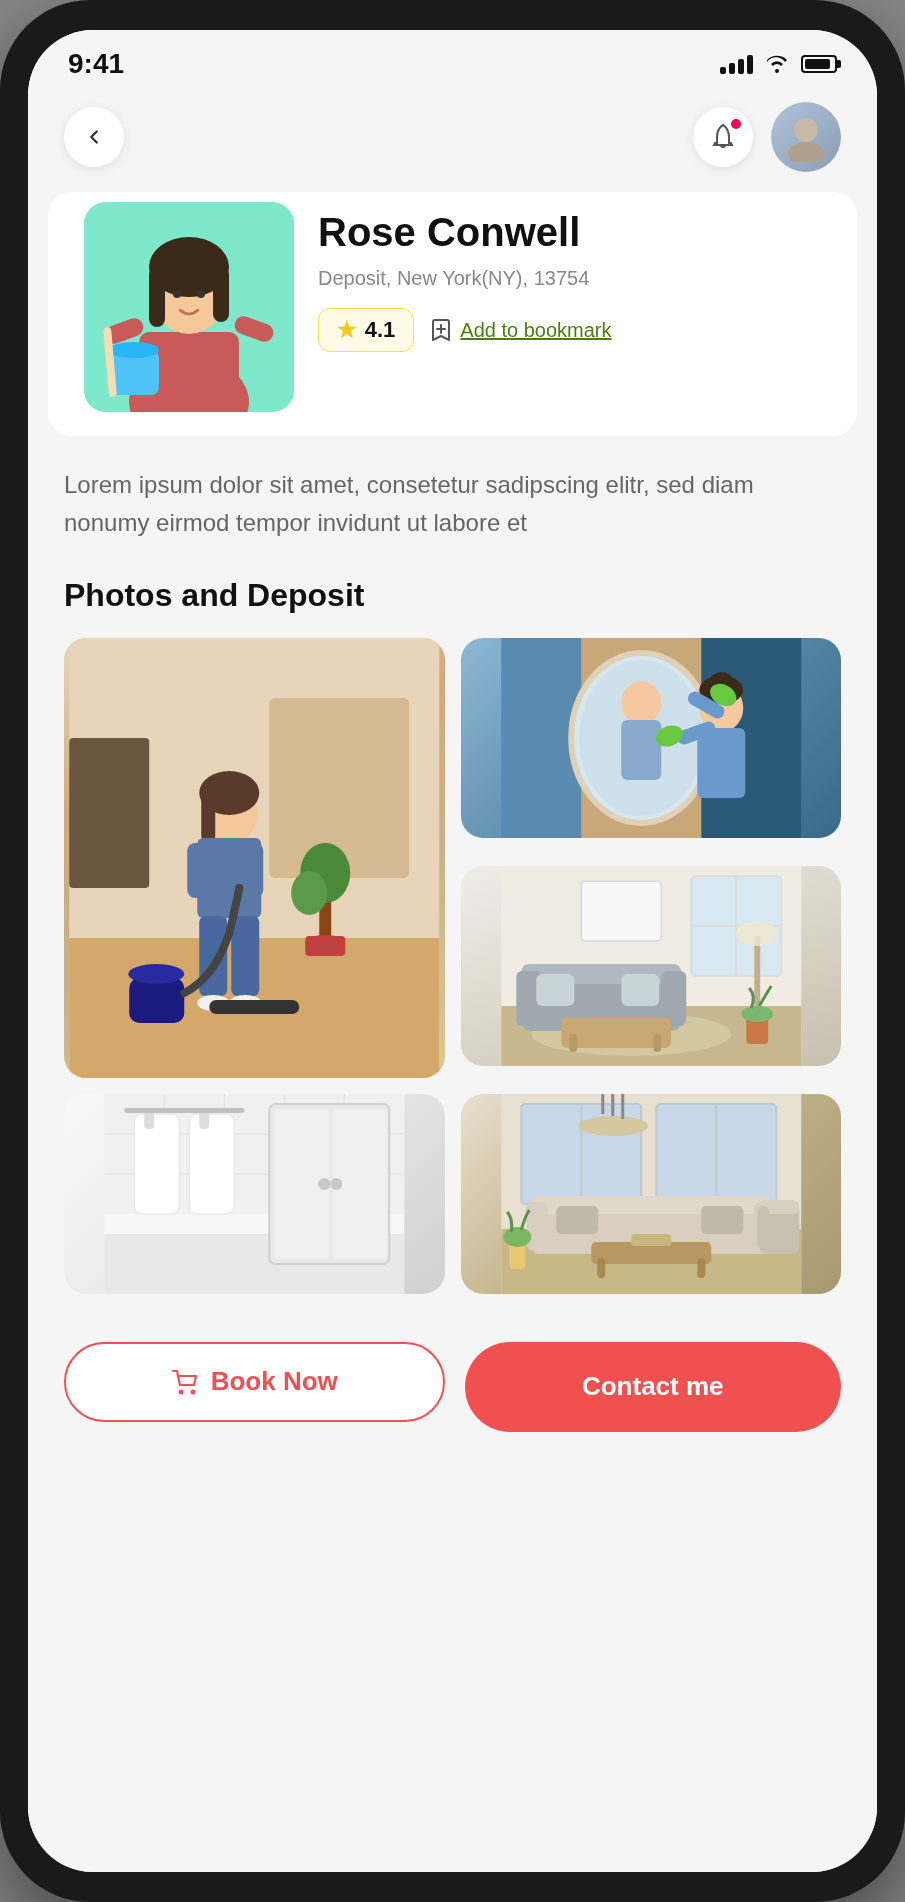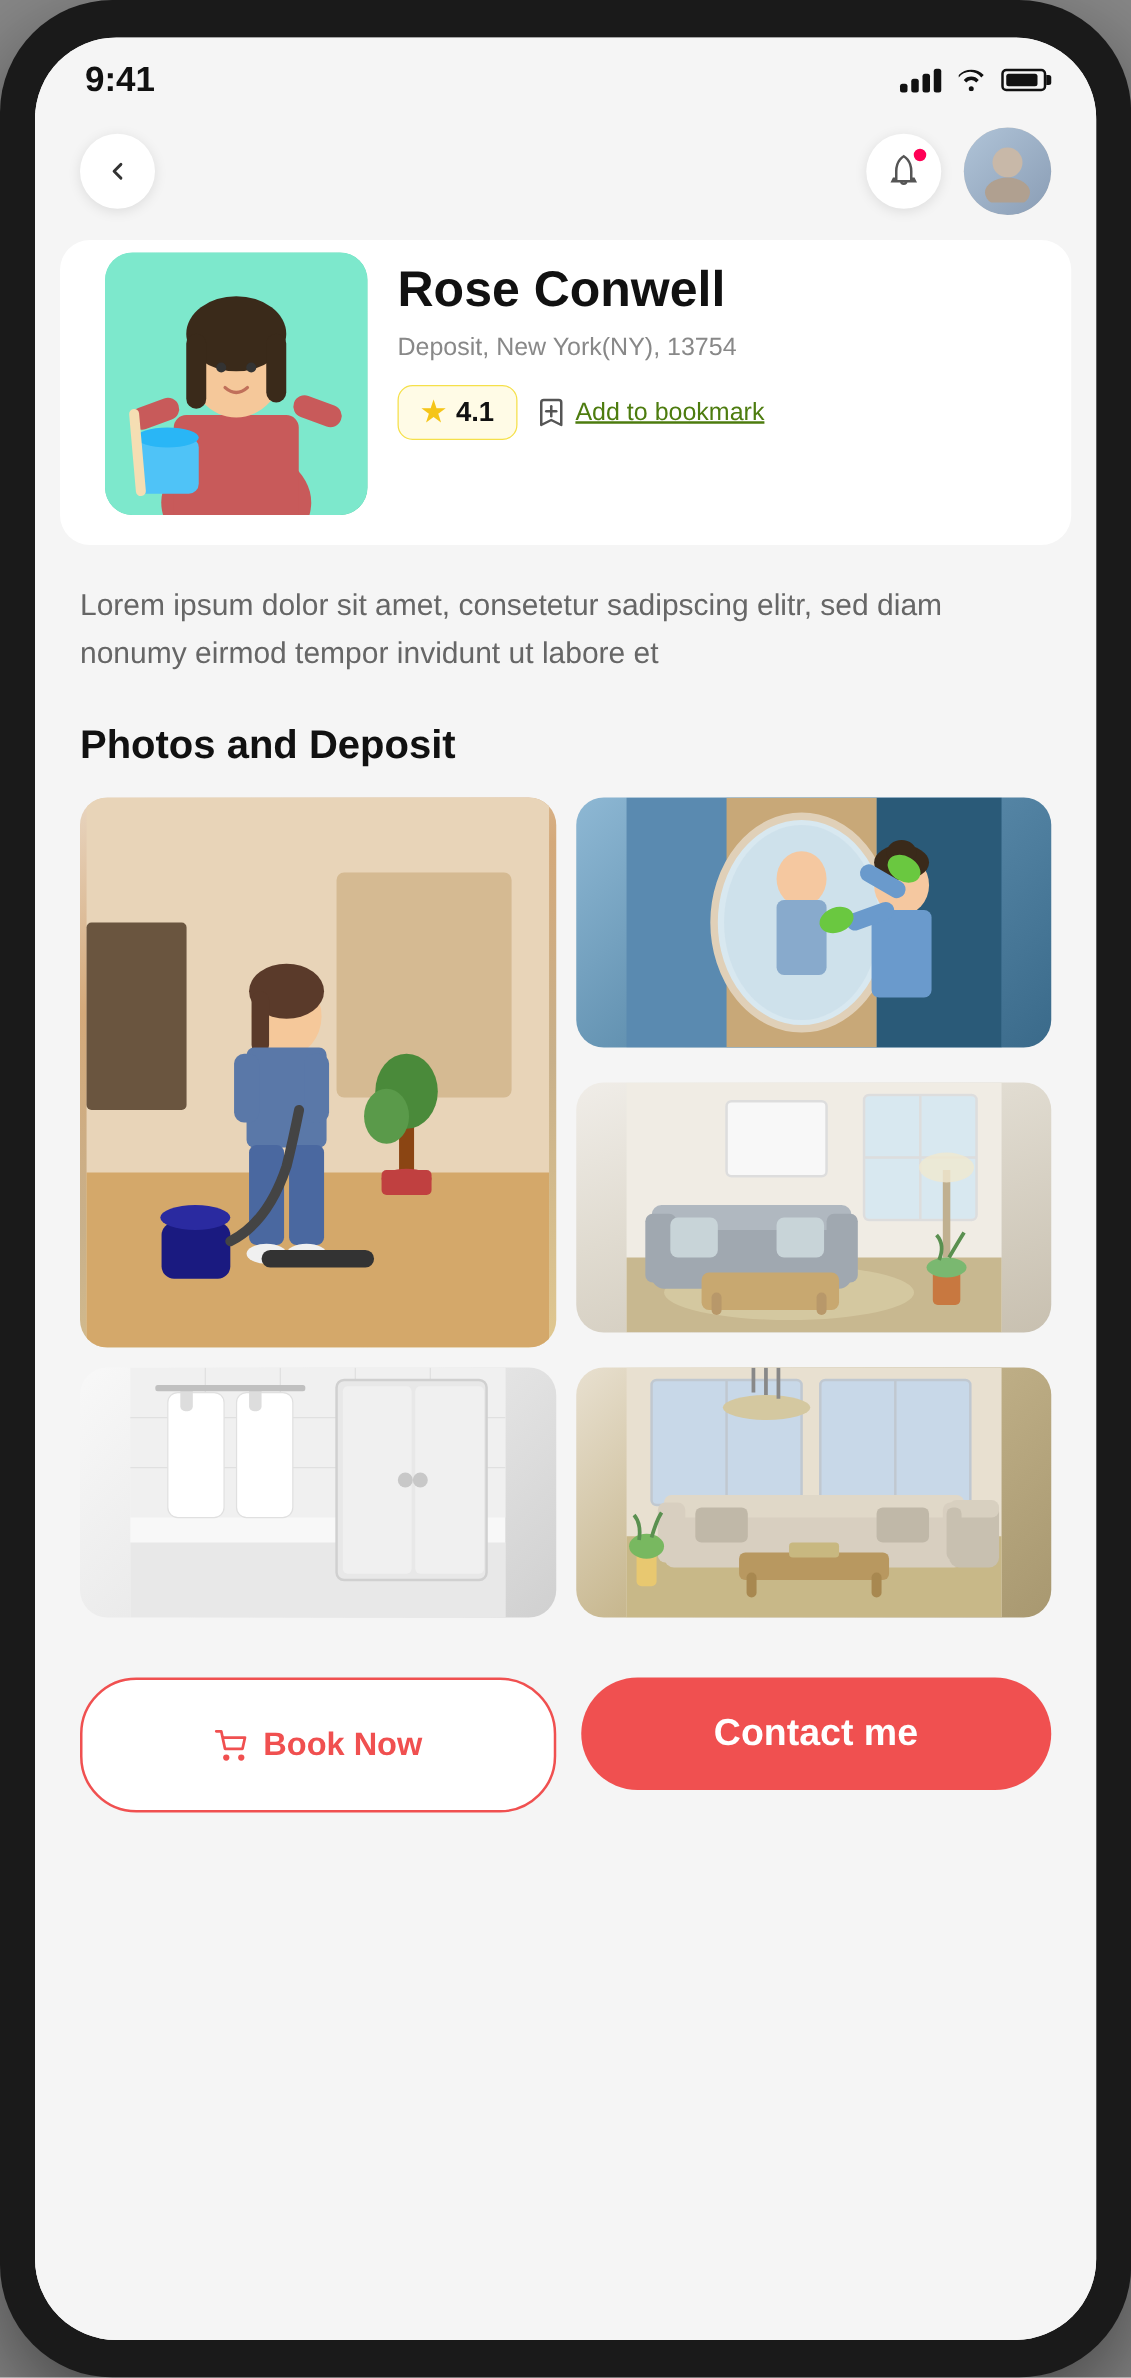--- a/index.html
+++ b/index.html
@@ -370,21 +370,21 @@
       display: flex;
       gap: 20px;
       padding: 24px 36px 40px;
       background: #f5f5f5;
       position: sticky;
       bottom: 0;
     }
 
     .btn-book-now {
       flex: 1;
-      height: 108px;
+      height: 80px;
       background: white;
       border: 2.5px solid #f05050;
       border-radius: 45px;
       display: flex;
       align-items: center;
       justify-content: center;
       gap: 12px;
       font-size: 26px;
       font-weight: 700;
       color: #f05050;
@@ -393,21 +393,21 @@
 
     .btn-contact-me {
       flex: 1;
       height: 90px;
       background: #f05050;
       border: none;
       border-radius: 45px;
       display: flex;
       align-items: center;
       justify-content: center;
-      font-size: 30px;
+      font-size: 26px;
       font-weight: 700;
       color: white;
       cursor: pointer;
     }
   </style>
 </head>
 <body>
 
 <div class="phone-frame">
   <div class="phone-screen">

